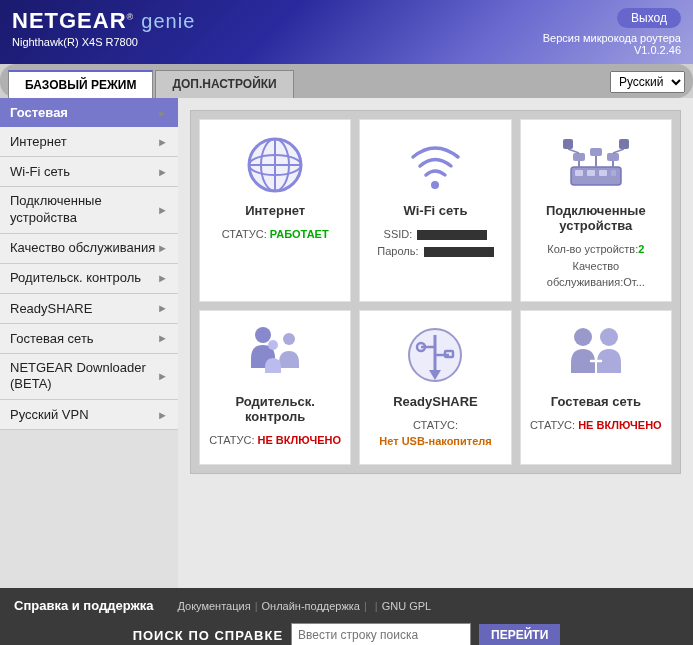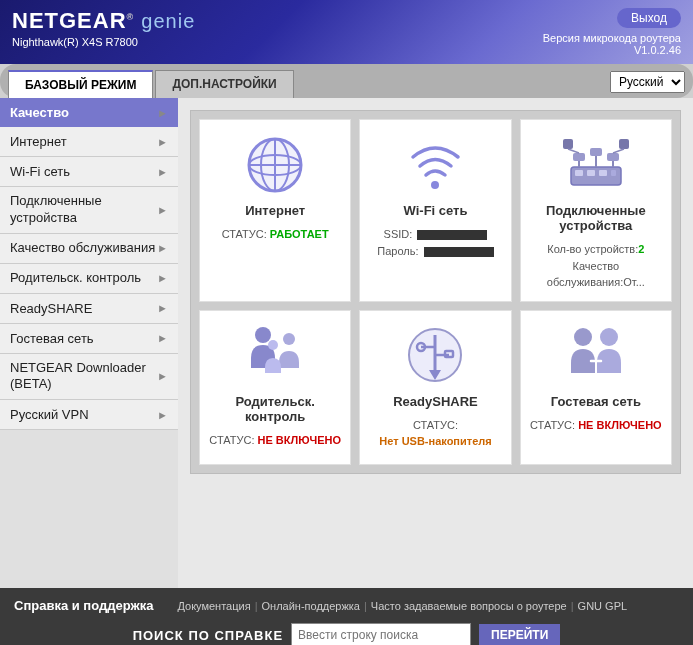--- a/index.html
+++ b/index.html
@@ -271,21 +271,21 @@
   <select class="lang-select">
     <option>Русский</option>
     <option>English</option>
   </select>
 </div>
 
 <div id="main">
 
   <div id="sidebar">
     <div class="sidebar-section">
-      <span>Качество</span>
+      <span>Гостевая</span>
       <span class="sidebar-arrow">►</span>
     </div>
     <div class="sidebar-item">
       <span>Интернет</span>
       <span class="sidebar-arrow">►</span>
     </div>
     <div class="sidebar-item">
       <span>Wi-Fi сеть</span>
       <span class="sidebar-arrow">►</span>
     </div>
@@ -450,21 +450,20 @@
 </div>
 
 <div id="footer">
   <div class="footer-top">
     <span class="footer-label">Справка и поддержка</span>
     <div class="footer-links">
       <a class="footer-link">Документация</a>
       <span class="footer-sep"> | </span>
       <a class="footer-link">Онлайн-поддержка</a>
       <span class="footer-sep"> | </span>
-      <a class="footer-link">Часто задаваемые вопросы о роутере</a>
       <span class="footer-sep"> | </span>
       <a class="footer-link">GNU GPL</a>
     </div>
   </div>
   <div class="footer-bottom">
     <span class="search-label">ПОИСК ПО СПРАВКЕ</span>
     <input class="search-input" type="text" placeholder="Ввести строку поиска" style="">
     <button class="search-btn">ПЕРЕЙТИ</button>
   </div>
 </div>

